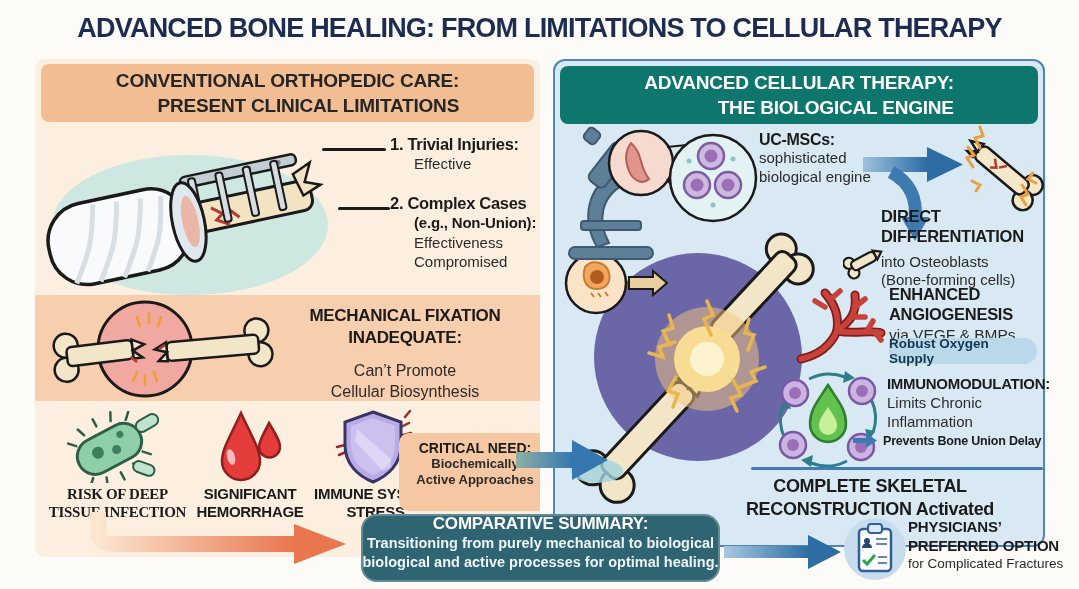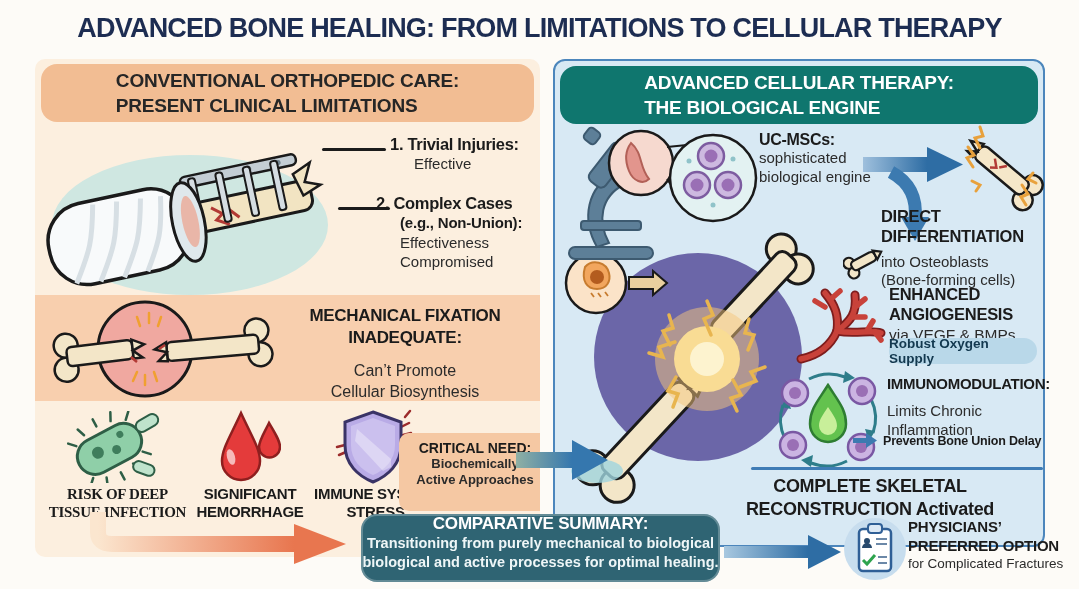--- a/index.html
+++ b/index.html
@@ -13,22 +13,22 @@
   .title { left:0; top:13px; width:1079px; text-align:center;
            font-size:27px; font-weight:800; letter-spacing:-0.8px; color:#1d2d52; }
 
   
   .panel-left { left:35px; top:59px; width:505px; height:498px;
                 background:#fcefdf; border-radius:10px; }
   .panel-right { left:553px; top:59px; width:492px; height:488px;
                  background:#d8e9f4; border:2px solid #4c86bc; border-radius:12px; }
 
   .hdr { display:flex; align-items:center; justify-content:center;
-         border-radius:16px; font-weight:800; font-size:19px; line-height:1.32;
-         text-align:left; letter-spacing:-0.2px; }
+         border-radius:8px; font-weight:800; font-size:19px; line-height:1.32;
+         text-align:right; letter-spacing:-0.2px; }
   .hdr-left { left:6px; top:5px; width:493px; height:58px; background:#f2bd93; color:#262626; }
   .hdr-right { left:5px; top:5px; width:478px; height:58px; background:#0f766e; color:#ffffff; }
 
   .band { left:0; top:236px; width:505px; height:106px; background:#f8cfae; }
 
   .lead-line { height:3px; background:#1b1b1b; border-radius:2px; }
 
   .t-b { font-weight:800; color:#1b1b1b; letter-spacing:-0.3px; }
   .t-r { font-weight:400; color:#2b2b2b; }
 
@@ -58,21 +58,21 @@
   .diff-title { font-size:16.5px; line-height:1.2; }
   .diff-sub   { font-size:15px; line-height:1.26; margin-top:6px; }
 
   .angio-title { font-size:16.5px; line-height:1.2; }
   .angio-sub   { font-size:15.5px; margin-top:1px; }
   .badge { left:334px; top:277px; width:148px; height:26px; background:#b9d8e9;
            border-radius:13px; display:flex; align-items:center; justify-content:center;
            font-size:13.5px; font-weight:700; color:#12384f; }
 
   .immuno-title { font-size:15px; }
-  .immuno-sub   { font-size:15px; line-height:1.26; margin-top:10px; }
+  .immuno-sub   { font-size:15px; line-height:1.26; margin-top:2px; }
   .note-row { display:flex; align-items:center; }
   .note-text { font-size:12.5px; font-weight:800; color:#1b1b1b;
                margin-left:6px; white-space:nowrap; letter-spacing:-0.2px; }
 
   .divider { left:196px; top:406px; width:292px; height:3px; background:#3f7cb5; border-radius:2px; }
   .recon { left:150px; top:414px; width:330px; font-size:18px; font-weight:800;
            color:#1b1b1b; line-height:1.3; letter-spacing:-0.3px; }
 
   .phys-title { font-size:15px; font-weight:800; color:#1b1b1b; line-height:1.25; letter-spacing:-0.2px; }
   .phys-sub   { font-size:13.5px; font-weight:400; color:#2b2b2b; }
@@ -110,21 +110,21 @@
       </g>
     </svg>
 
     <div class="abs lead-line" style="left:287px; top:89px; width:64px;"></div>
     <div class="abs lead-line" style="left:303px; top:148px; width:52px;"></div>
 
     <div class="abs" style="left:355px; top:76px;">
       <div class="t-b item-title">1. Trivial Injuries:</div>
       <div class="t-r item-sub">Effective</div>
     </div>
-    <div class="abs" style="left:341px; top:135px;">
+    <div class="abs" style="left:355px; top:135px;">
       <div class="t-b item-title">2. Complex Cases</div>
       <div class="t-b item-sub" style="font-size:15px; letter-spacing:-0.2px;">(e.g., Non-Union):</div>
       <div class="t-r item-sub pre">Effectiveness
 Compromised</div>
     </div>
 
     <div class="abs band"></div>
 
     <svg class="abs" style="left:10px; top:240px;" width="235" height="100" viewBox="0 0 235 100">
       <circle cx="100" cy="50" r="47" fill="#f0a8a0" stroke="#1a1a1a" stroke-width="3"></circle>

